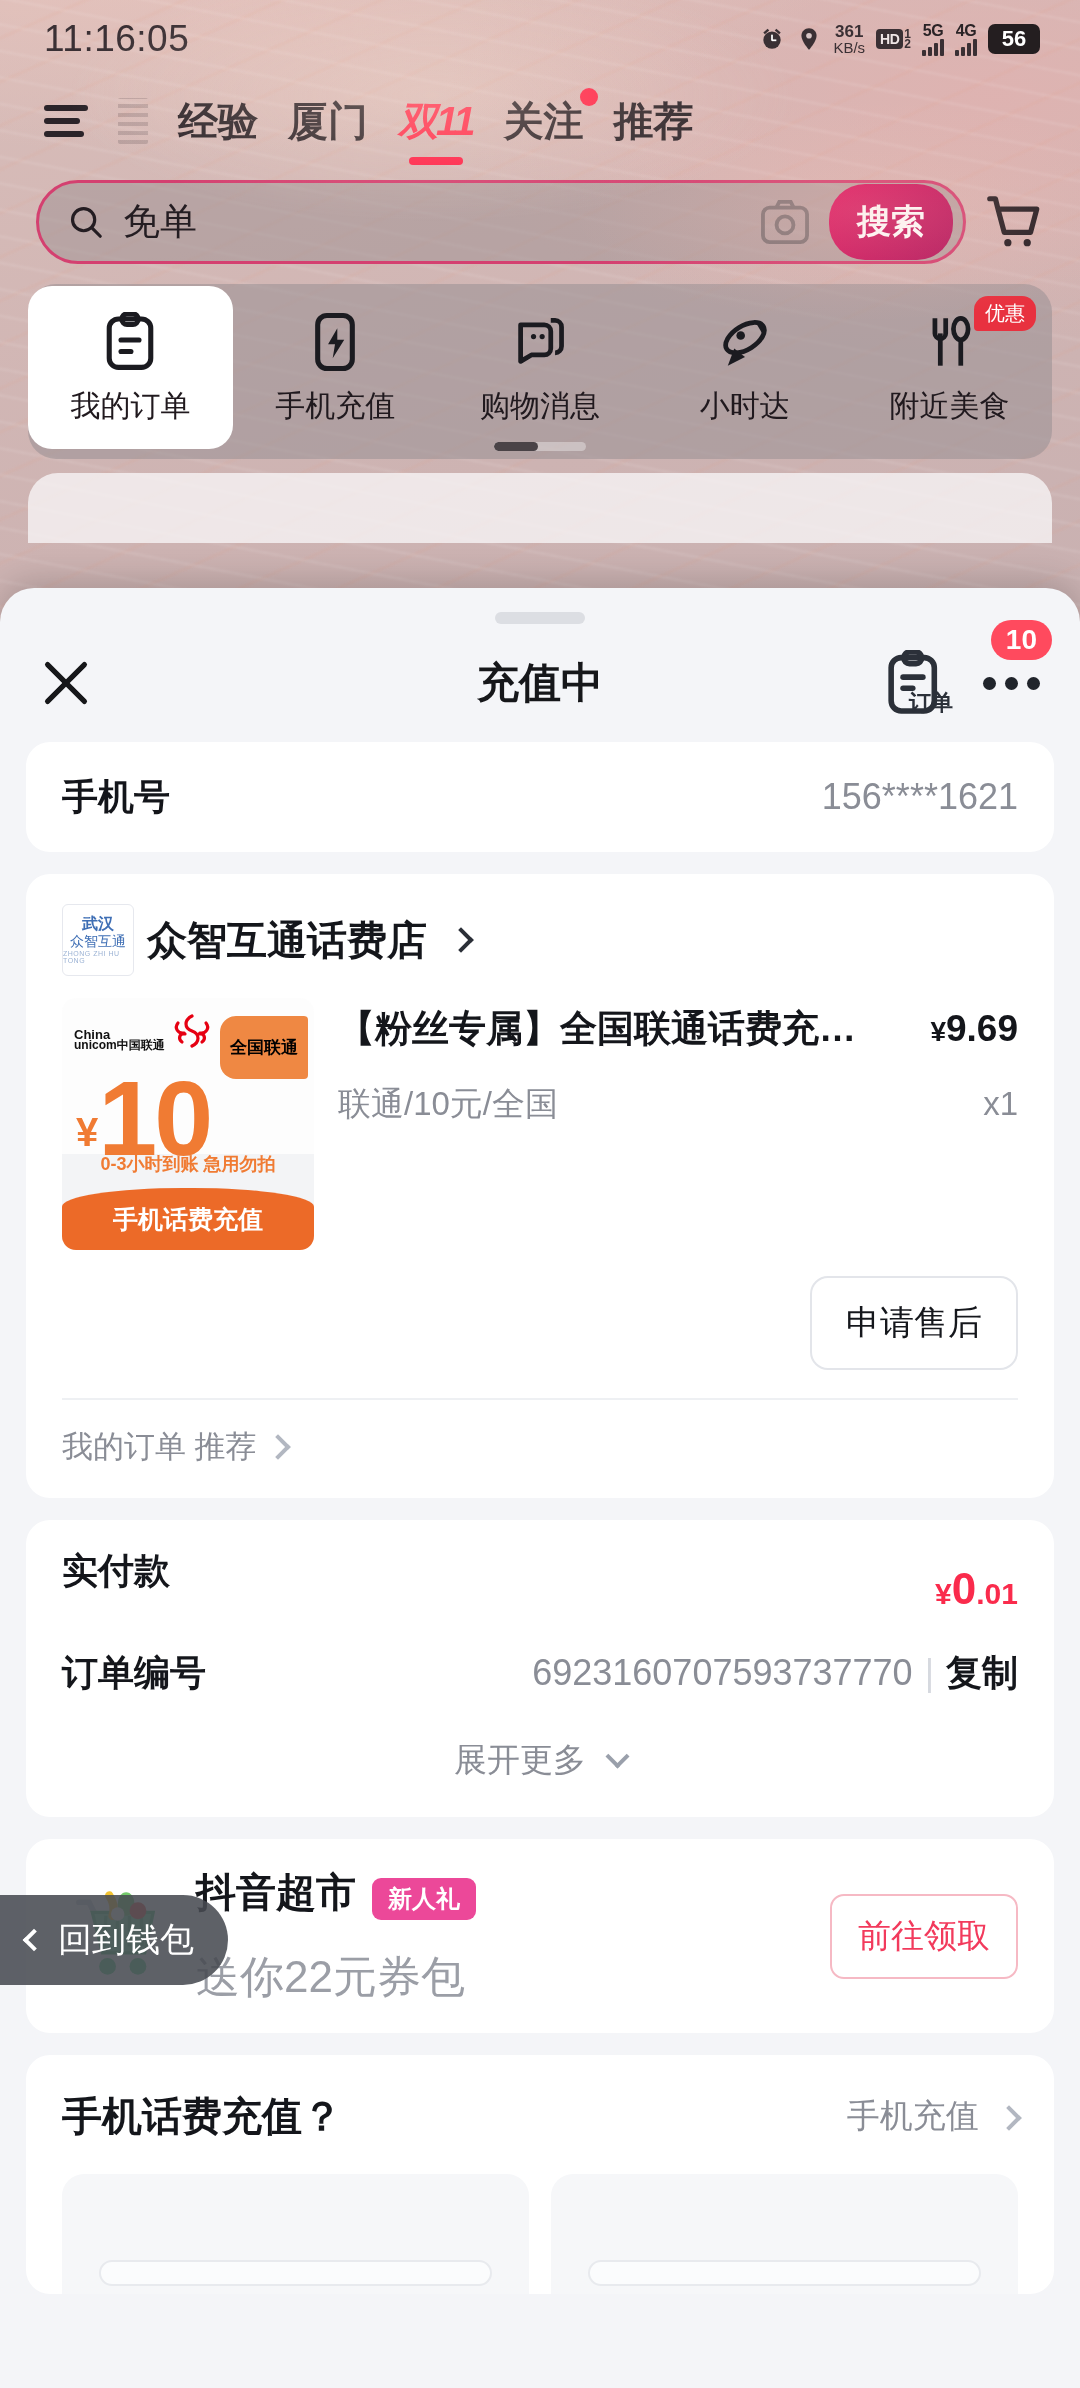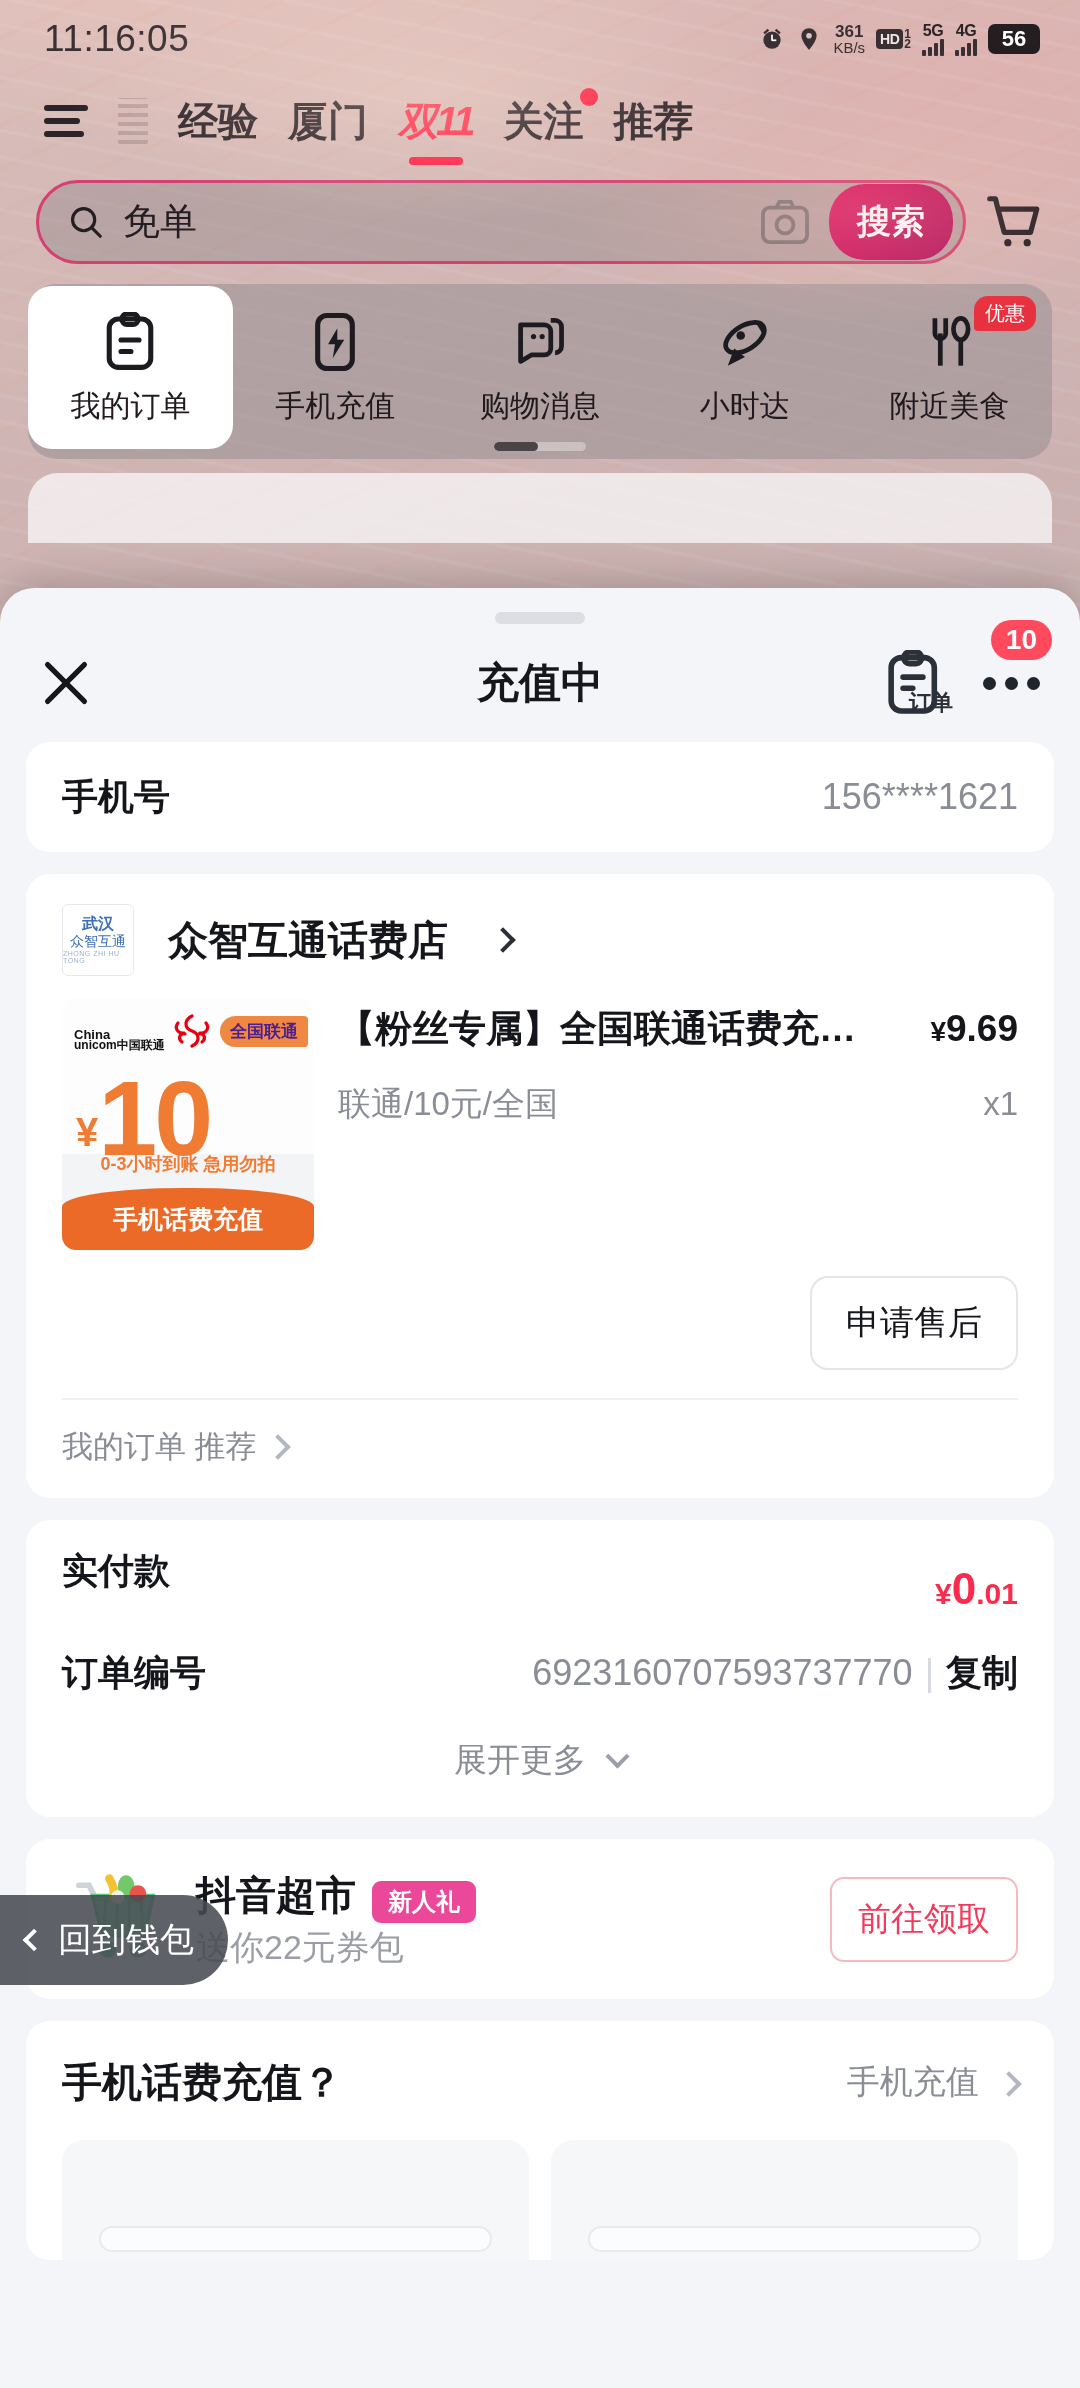--- a/index.html
+++ b/index.html
@@ -114,42 +114,42 @@
   .head-badge{ position:absolute; right:-12px; top:-30px; background:#ff4a5e; color:#fff;
      font-size:28px; font-weight:600; border-radius:28px; padding:4px 15px; }
 
   .card{ background:#fff; border-radius:24px; margin:0 26px 22px; }
 
   .row{ display:flex; align-items:center; justify-content:space-between; padding:0 36px; height:110px;}
   .row .k{ font-size:36px; color:#13151a; font-weight:600;}
   .row .v{ font-size:36px; color:#8a8d96;}
 
   
-  .shop-head{ display:flex; align-items:center; gap:34px; padding:30px 36px 4px;}
+  .shop-head{ display:flex; align-items:center; gap:13px; padding:30px 36px 4px;}
   .shop-logo{ width:72px; height:72px; border:1px solid #e6e8ee; border-radius:6px; background:#fff;
      display:flex; flex-direction:column; align-items:center; justify-content:center; gap:2px; flex:none;}
   .shop-logo b{ font-size:16px; color:#3f6fb5; line-height:1; }
   .shop-logo s{ font-size:14px; color:#3f6fb5; text-decoration:none; line-height:1; }
   .shop-logo u{ font-size:7px; color:#9bb2d4; text-decoration:none; letter-spacing:.5px;}
   .shop-name{ font-size:40px; font-weight:700; color:#14161b;}
   .chev{ display:inline-block; width:18px; height:18px; border-right:4px solid #9aa0ab;
      border-top:4px solid #9aa0ab; transform:rotate(45deg); margin-left:12px; }
   .chev.dark{ border-color:#2b2f37; }
   .chev.light{ border-color:#b2b7c1; }
 
   .prod{ display:flex; gap:24px; padding:18px 36px 0;}
   .prod-img{ width:252px; height:252px; border-radius:14px; flex:none; overflow:hidden;
      background:linear-gradient(180deg,#fdfdfd 0%,#fdfdfd 62%,#f3f4f6 62%,#f3f4f6 100%); position:relative;}
   .pi-top{ position:relative; height:100%;}
   .uni{ position:absolute; left:12px; top:14px; display:flex; align-items:flex-end; gap:4px;}
   .uni-mark{ width:46px;height:38px; position:relative;}
   .uni-txt{ font-size:13px; color:#111; font-weight:700; line-height:10px;}
   .uni-txt em{ font-style:normal; display:block; font-size:12px;}
-  .pi-badge{ position:absolute; right:6px; top:18px; background:#ef8843; color:#4c1d95; font-size:17px;
-     font-weight:700; border-radius:16px 4px 4px 16px; padding:4px 10px;}
+  .pi-badge{ position:absolute; right:6px; top:18px; background:#ef8843; color:#000000; font-size:17px;
+     font-weight:700; border-radius:16px 4px 4px 16px; padding:20px 10px;}
   .pi-price{ position:absolute; left:14px; top:76px; display:flex; align-items:flex-end; color:#f07b33;}
   .pi-price .y{ font-size:40px; font-weight:700; margin-bottom:8px;}
   .pi-price .n{ font-size:106px; font-weight:800; line-height:.84; letter-spacing:-3px;}
   .pi-note{ position:absolute; left:0; right:0; bottom:74px; text-align:center; font-size:18px;
      font-weight:700; color:#f07b33;}
   .pi-foot{ position:absolute; left:0; right:0; bottom:0; height:62px; background:#ec6a28;
      color:#fff; font-size:25px; font-weight:700; display:flex; align-items:center; justify-content:center;
      border-radius:48% 48% 0 0 / 30% 30% 0 0;}
   .prod-info{ flex:1; min-width:0; padding-top:6px;}
   .pi-line1{ display:flex; align-items:baseline; gap:18px;}
@@ -179,21 +179,21 @@
   .chev-down{ display:inline-block; width:17px;height:17px; border-right:4px solid #9aa0ab;
      border-bottom:4px solid #9aa0ab; transform:rotate(45deg); margin-left:14px; vertical-align:6px;}
 
   
   .promo{ display:flex; align-items:center; gap:26px; padding:26px 36px; }
   .cart-emoji{ width:108px; height:108px; flex:none; }
   .promo-mid{ flex:1; }
   .promo-t{ display:flex; align-items:flex-end; gap:16px;}
   .promo-t b{ font-size:40px; color:#14161b;}
   .nbadge{ background:#ec4899; color:#fff; font-size:24px; font-weight:700; border-radius:9px; padding:5px 16px;}
-  .promo-sub{ font-size:34px; color:#9b9ea6; margin-top:2px;}
+  .promo-sub{ font-size:44px; color:#9b9ea6; margin-top:28px;}
   .promo-btn{ border:2px solid #f6b9c4; color:#f23a5c; font-size:33px; border-radius:14px; padding:18px 26px;}
 
   
   .help{ display:flex; align-items:center; justify-content:space-between; padding:34px 36px 30px;}
   .help b{ font-size:40px; color:#14161b;}
   .help .more{ font-size:33px; color:#8a8d96;}
   .help-pills{ display:flex; gap:22px; padding:0 36px;}
   .help-pill{ flex:1; height:120px; background:#f6f7f9; border-radius:22px 22px 0 0;
     display:flex; align-items:flex-end; justify-content:center; padding-bottom:8px;}
   .pill-line{ width:84%; height:26px; border:2px solid #e8eaee; border-radius:14px; background:#fbfcfd;}

